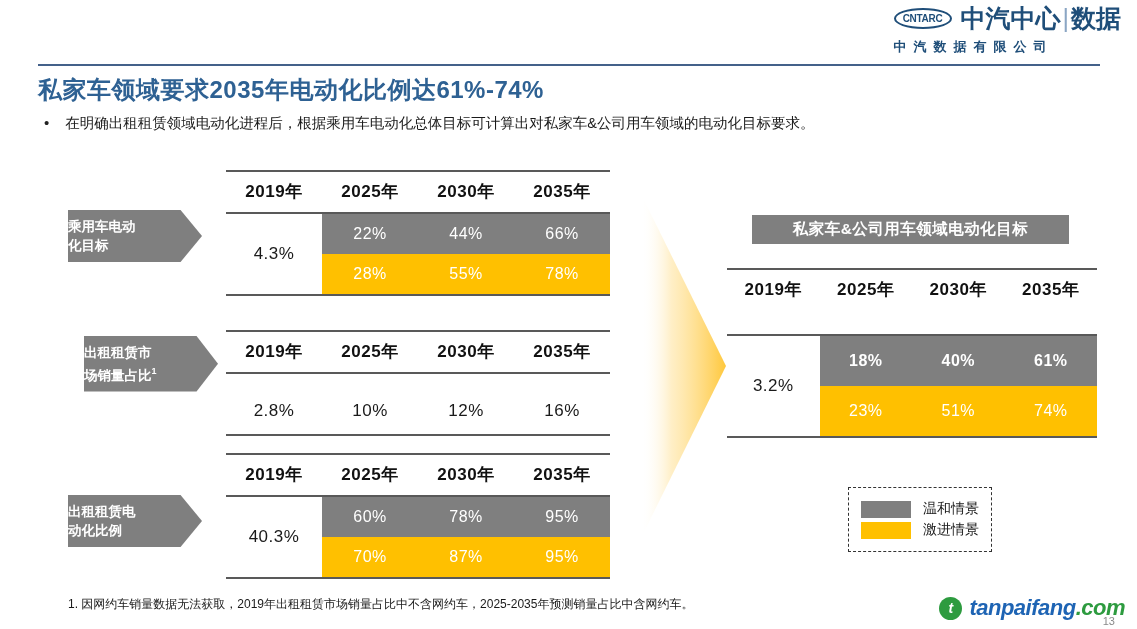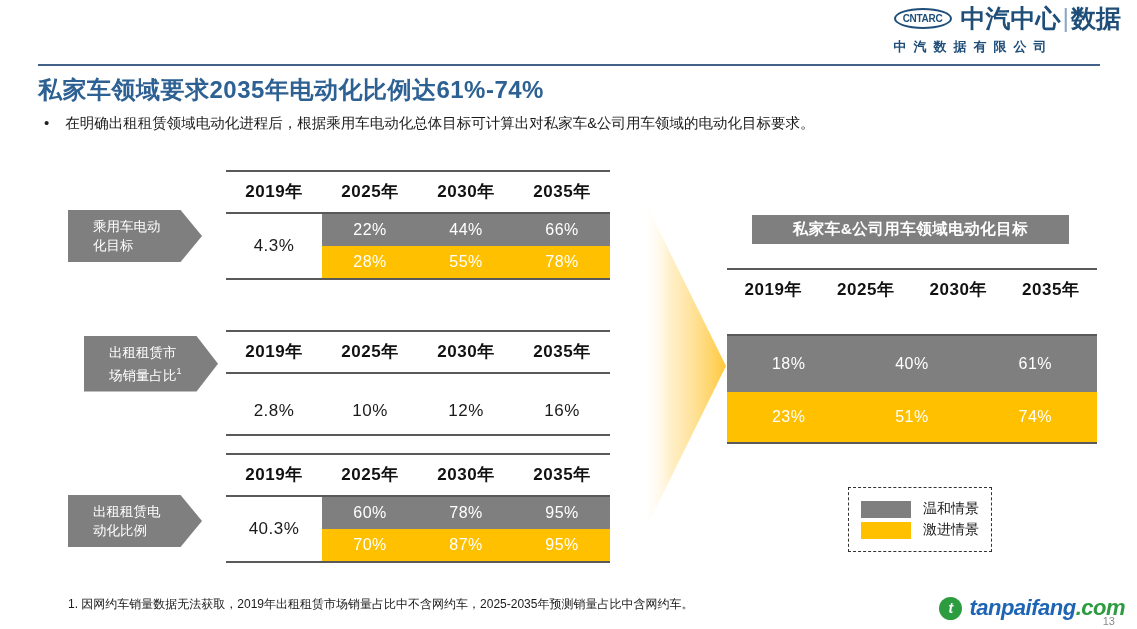--- a/index.html
+++ b/index.html
@@ -47,22 +47,22 @@
   .bullet-dot { color: #222; font-size: 15px; line-height: 20px; }
   .bullet-text {
     font-size: 14.5px; color: #1a1a1a; line-height: 20px; white-space: nowrap;
   }
 
   
   .tag {
     position: absolute;
     background: #7F7F7F;
     color: #ffffff;
-    font-size: 13.5px; font-weight: normal; line-height: 19px;
-    padding: 7px 0 7px 25px;
+    font-size: 13.5px; font-weight: bold; line-height: 19px;
+    padding: 7px 0 7px 0;
     clip-path: polygon(0 0, 84% 0, 100% 50%, 84% 100%, 0 100%);
     width: 134px;
   }
   .tag sup { font-size: 9px; vertical-align: super; }
 
   
   .tbl { position: absolute; }
   .tbl .rule-top, .tbl .rule-mid, .tbl .rule-bot {
     height: 2px; background: #595959; width: 100%;
   }
@@ -72,21 +72,21 @@
     flex: 1; text-align: center;
     font-size: 17px; font-weight: bold; color: #111;
     padding: 8px 0 9px 0; letter-spacing: 0.5px;
   }
   .body-row { display: flex; position: relative; }
   .col-base {
     flex: 1; display: flex; align-items: center; justify-content: center;
     font-size: 17px; color: #1a1a1a; background: #fff; letter-spacing: 0.5px;
   }
   .stack { flex: 3; display: flex; flex-direction: column; }
-  .stack-line { display: flex; height: 32px; }
+  .stack-line { display: flex; height: 40px; }
   .stack-line.mild { background: #7F7F7F; }
   .stack-line.aggr { background: #FFC000; }
   .stack-cell {
     flex: 1; display: flex; align-items: center; justify-content: center;
     font-size: 16px; color: #ffffff; letter-spacing: 0.5px;
   }
   
   .plain-row { display: flex; margin-top: 15px; }
   .plain-cell {
     flex: 1; text-align: center; font-size: 17px; color: #1a1a1a;
@@ -271,22 +271,23 @@
     <div class="rule-top"></div>
     <div class="hdr-row">
       <div class="hdr-cell">2019年</div>
       <div class="hdr-cell">2025年</div>
       <div class="hdr-cell">2030年</div>
       <div class="hdr-cell">2035年</div>
     </div>
     <div style="height:24px;"></div>
     <div class="rule-mid"></div>
     <div class="body-row">
+      <div class="col-base">3.2%</div>
       <div class="stack">
-        <div class="stack-line mild" style="height:56px;">
+        <div class="stack-line mild" style="height:50px;font-weight:bold;">
           <div class="stack-cell">18%</div>
           <div class="stack-cell">40%</div>
           <div class="stack-cell">61%</div>
         </div>
         <div class="stack-line aggr" style="height:50px;">
           <div class="stack-cell">23%</div>
           <div class="stack-cell">51%</div>
           <div class="stack-cell">74%</div>
         </div>
       </div>

